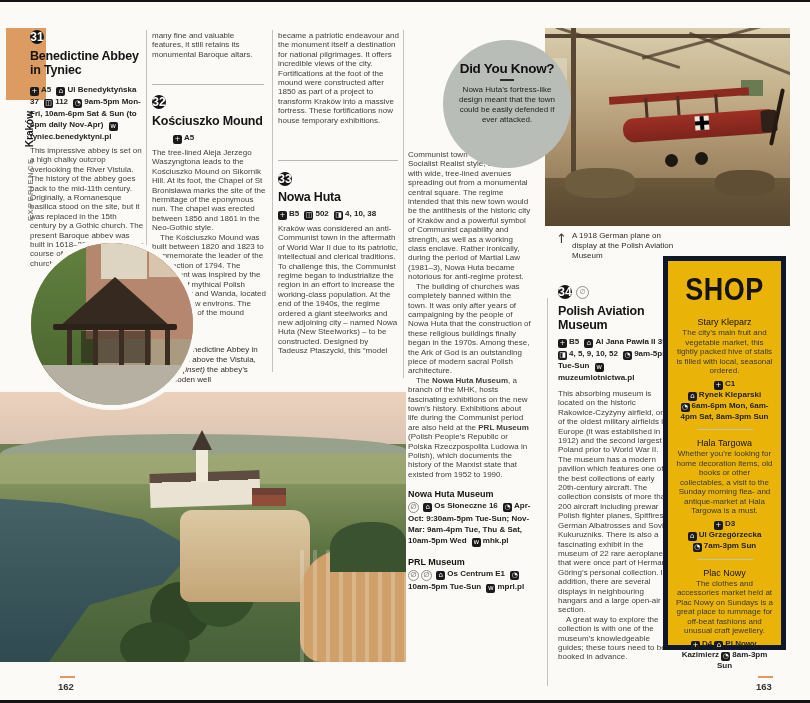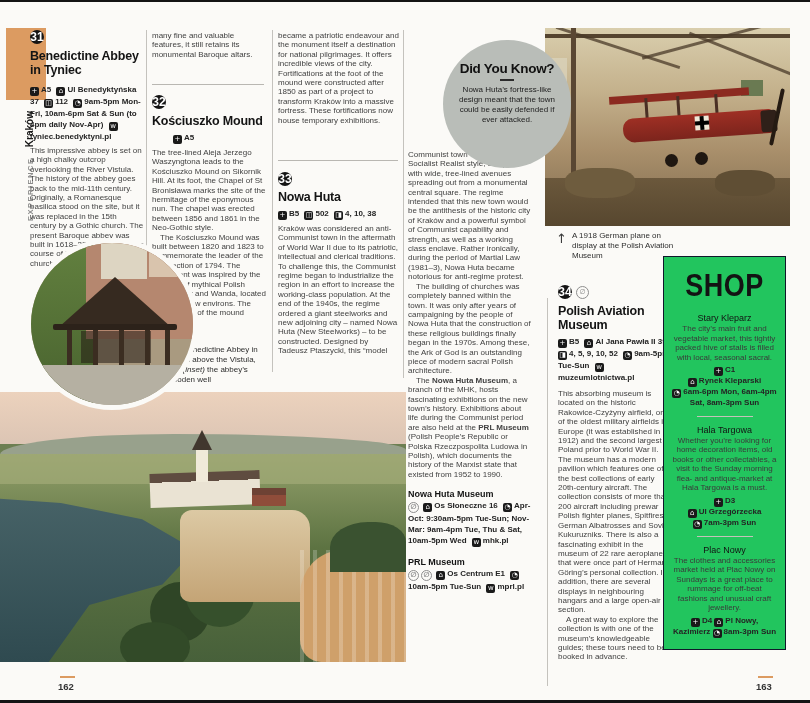--- a/index.html
+++ b/index.html
@@ -26,21 +26,21 @@
   .arrow{font-size:13px;color:#3a3a3a;font-family:"DejaVu Sans",sans-serif;}
   .vrule{width:1px;background:#c4c2bd;}
   .hrule{height:1px;background:#b9b7b2;}
   .listing-name{font-size:9px;font-weight:bold;color:#141414;line-height:12px;margin-top:9px;}
   
   .dyk{border-radius:50%;background:#b9bdb8;text-align:center;}
   .dyk-title{font-size:13.5px;font-weight:bold;color:#111;letter-spacing:-0.3px;margin-top:21px;}
   .dyk-rule{width:14px;height:2px;background:#2b2b2b;margin:3px auto 4px auto;}
   .dyk-body{font-size:8px;line-height:10px;color:#222;padding:0 14px;}
   
-  .shop-box{border:1px solid #0f172a;background:#22c55e;text-align:center;padding:8px 8px;box-sizing:border-box;}
+  .shop-box{border:5px solid #0f172a;background:#eab308;text-align:center;padding:8px 8px;box-sizing:border-box;}
   .shop-title{font-size:27px;font-weight:bold;color:#131313;letter-spacing:0.5px;
               transform:scaleY(1.15);margin:6px 0 10px 0;}
   .shop-name{font-size:9px;font-weight:normal;color:#131313;line-height:12px;}
   .shop-desc{font-size:8px;line-height:9.5px;color:#3a3a3a;}
   .shop-info{font-size:8px;line-height:10.5px;font-weight:bold;color:#242424;margin-top:3px;}
   .shop-rule{width:56px;height:1px;background:#c5c2ba;margin:7px auto;}
   
   .spine{transform:rotate(-90deg);white-space:nowrap;}
   .spine .exp{font-size:7.5px;letter-spacing:1.5px;color:#8c8c8c;font-weight:bold;}
   .spine .dest{font-size:10px;font-weight:bold;color:#141414;margin-left:6px;}
@@ -211,21 +211,21 @@
       <p>This absorbing museum is located on the historic Rakowice-Czyżyny airfield, one of the oldest military airfields in Europe (it was established in 1912) and the second largest in Poland prior to World War II. The museum has a modern pavilion which features one of the best collections of early 20th-century aircraft. The collection consists of more than 200 aircraft including prewar Polish fighter planes, Spitfires, German Albatrosses and Soviet Kukuruzniks. There is also a fascinating exhibit in the museum of 22 rare aeroplanes that were once part of Hermann Göring’s personal collection. In addition, there are several displays in neighbouring hangars and a large open-air section.</p>
       <p class="ind">A great way to explore the collection is with one of the museum’s knowledgeable guides; these tours need to be booked in advance.</p>
     </div>
   </div>
 
   <div class="abs shop-box" style="left:663px;top:256px;width:123px;height:394px;">
     <div class="shop-title">SHOP</div>
 
     <div>
       <div class="shop-name">Stary Kleparz</div>
-      <div class="shop-desc">The city’s main fruit and vegetable market, this tightly packed hive of stalls is filled with local, seasonal sacral.</div>
+      <div class="shop-desc">The city’s main fruit and vegetable market, this tightly packed hive of stalls is filled with local, seasonal ordered.</div>
       <div class="shop-info">
         <span class="ic">+</span><span class="seg">C1</span><br>
         <span class="ic">⌂</span><span class="seg">Rynek Kleparski</span><br>
         <span class="ic">◔</span><span class="seg">6am-6pm Mon, 6am-4pm Sat, 8am-3pm Sun</span>
       </div>
     </div>
     <div class="shop-rule"></div>
 
     <div>
       <div class="shop-name">Hala Targowa</div>

